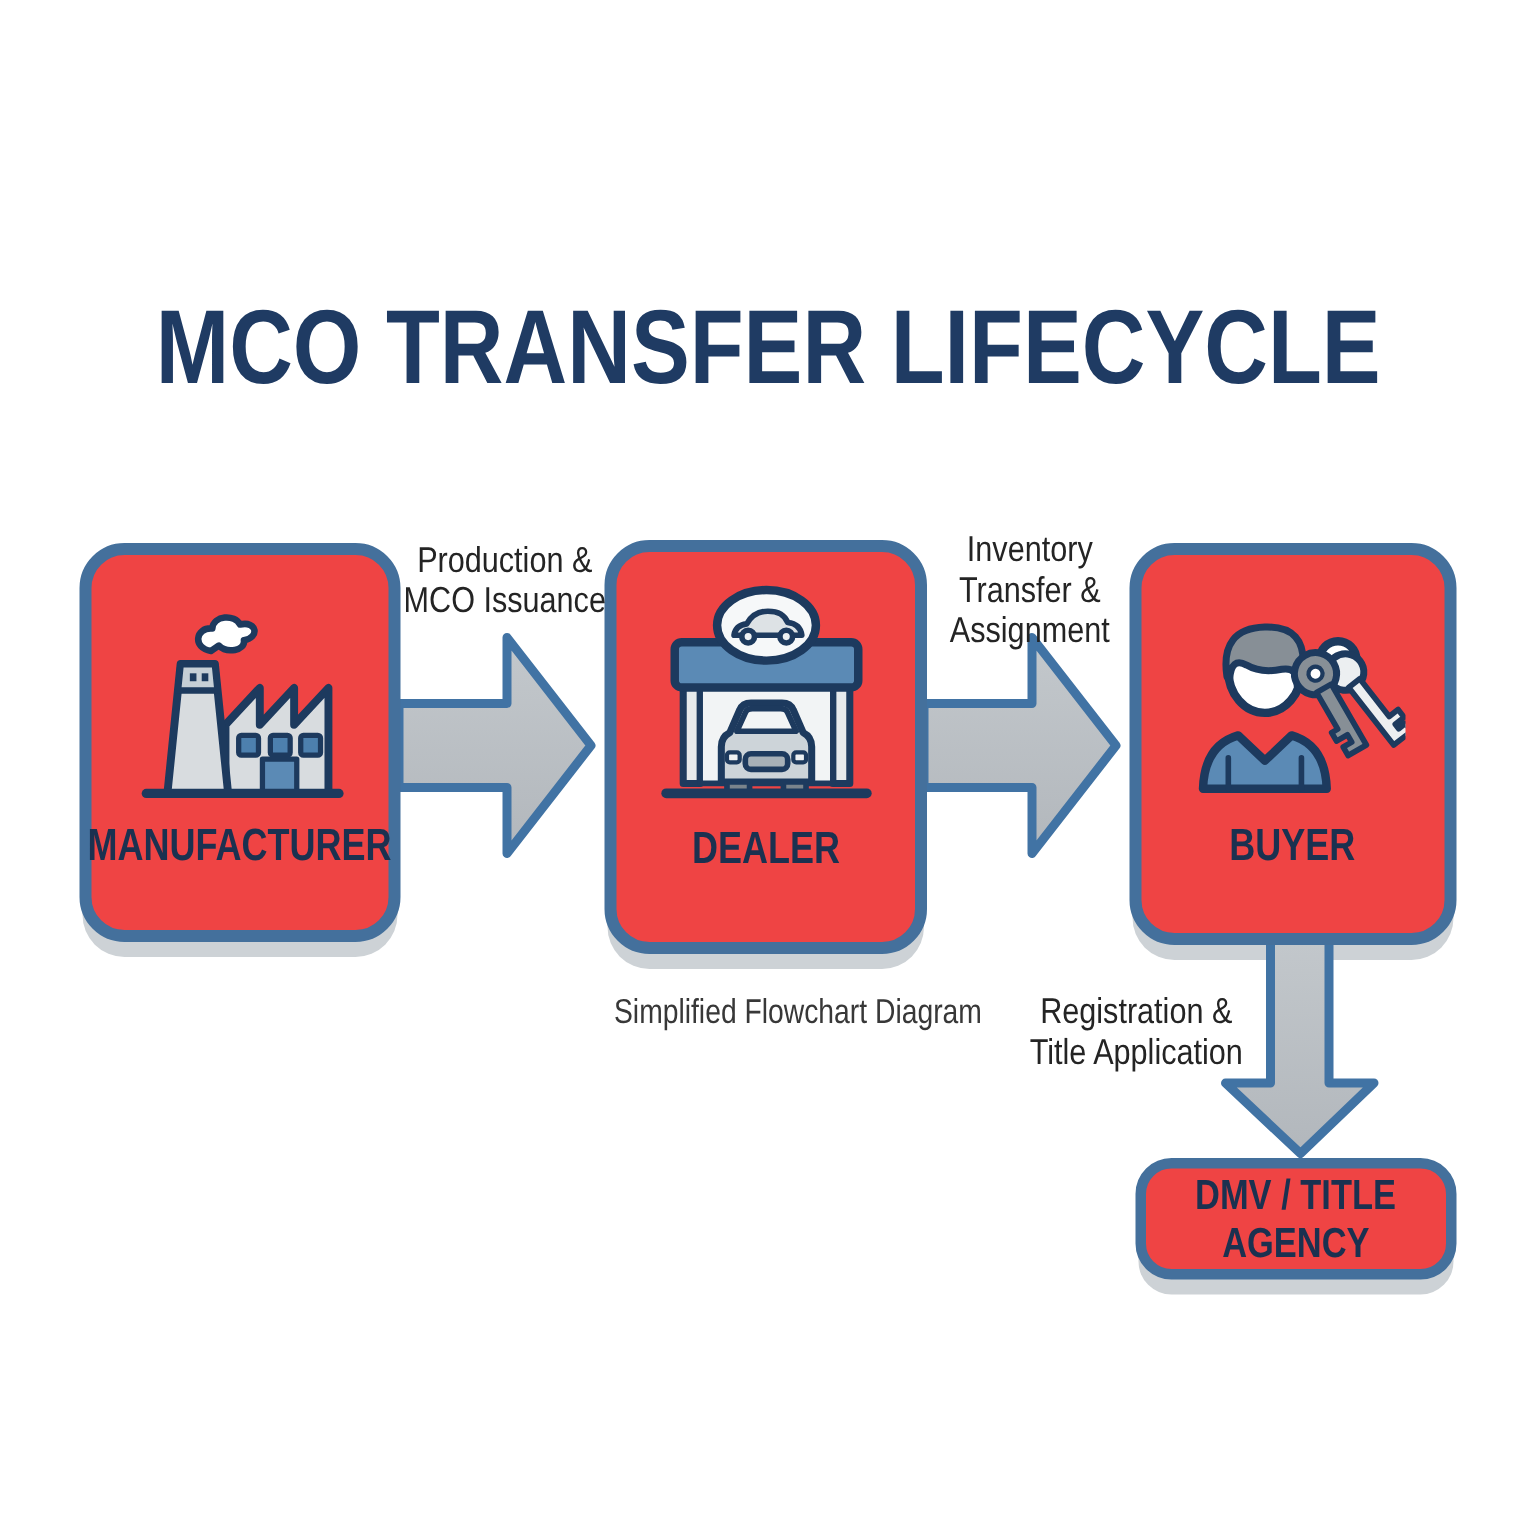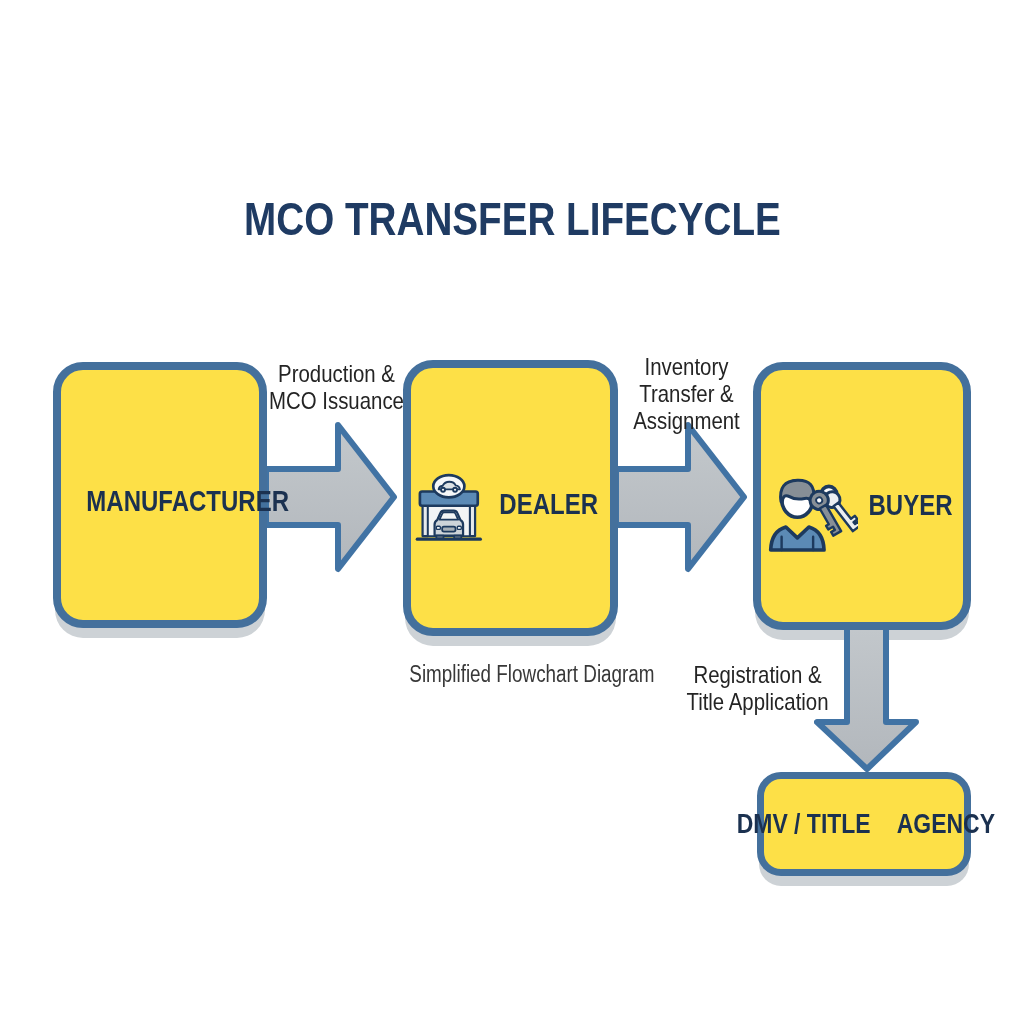--- a/index.html
+++ b/index.html
@@ -4,39 +4,39 @@
 <style>
   html,body{margin:0;padding:0;background:#fff;}
   #canvas{
     position:relative;width:1024px;height:1024px;background:#ffffff;
     font-family:"Liberation Sans",sans-serif;overflow:hidden;
   }
   .abs{position:absolute;}
   
   .title{
     left:0;top:196px;width:1024px;text-align:center;
-    color:#1f3b63;font-size:46px;font-weight:bold;line-height:1;
+    color:#1f3b63;font-size:70px;font-weight:bold;line-height:1;
     white-space:nowrap;
   }
   .sx84{display:inline-block;transform:scaleX(.84);transform-origin:50% 50%;}
   
   .node{
-    background:#fde047;border:8px solid #44709c;border-radius:30px;
-    box-sizing:border-box;display:flex;flex-direction:row;align-items:center;
+    background:#ef4444;border:8px solid #44709c;border-radius:30px;
+    box-sizing:border-box;display:flex;flex-direction:column;align-items:center;
     z-index:3;box-shadow:0 12px 0 -2px #cdd2d6;
   }
   .node-label{
     color:#1b3150;font-weight:bold;font-size:30px;line-height:32px;
     white-space:nowrap;transform:scaleX(.8);transform-origin:50% 50%;
   }
   #node-manufacturer{left:53px;top:362px;width:214px;height:266px;}
   #node-dealer{left:403px;top:360px;width:215px;height:276px;}
   #node-buyer{left:753px;top:362px;width:218px;height:268px;}
   #node-dmv{
-    left:757px;top:772px;width:214px;height:104px;border-width:7px;border-radius:24px;
+    left:757px;top:772px;width:214px;height:81px;border-width:7px;border-radius:24px;
     justify-content:center;z-index:3;
   }
   .dmv-line{
     color:#1b3150;font-weight:bold;font-size:28px;line-height:32px;text-align:center;
     white-space:nowrap;transform:scaleX(.82);transform-origin:50% 50%;
   }
   
   .arrow{position:absolute;z-index:2;}
   .arrow-v{position:absolute;z-index:4;}
   

